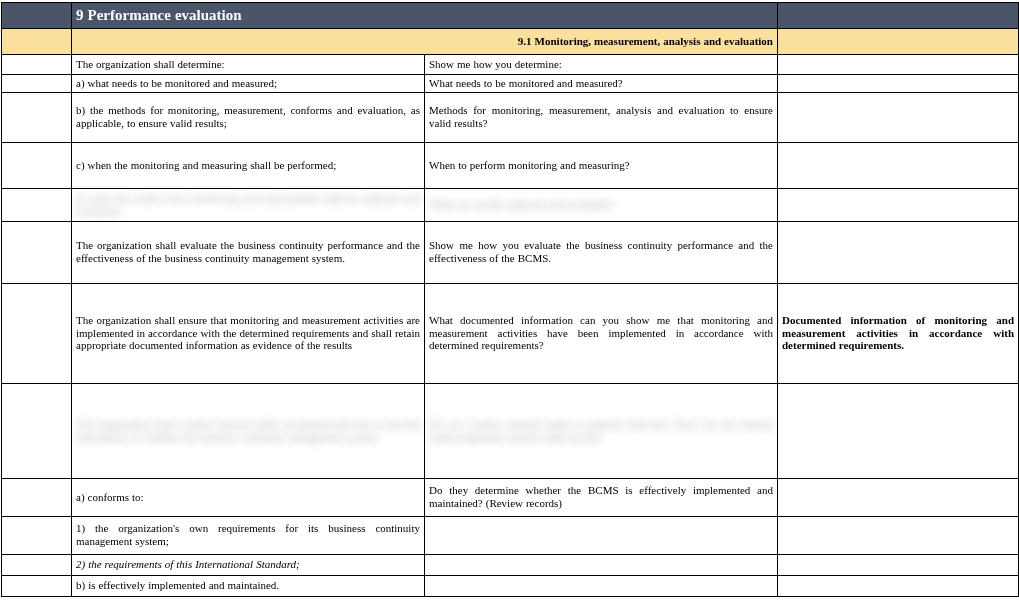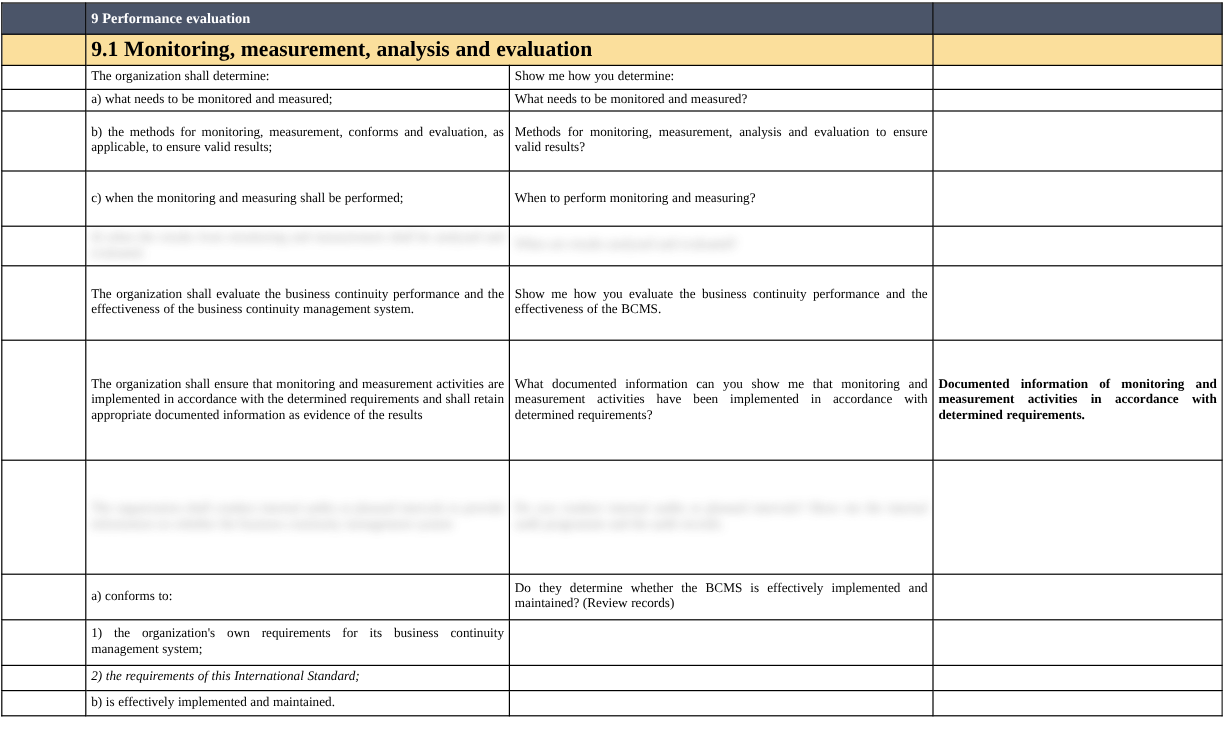--- a/index.html
+++ b/index.html
@@ -48,35 +48,35 @@
   col.c-ref   { width: 70px; }
   col.c-req   { width: 353px; }
   col.c-que   { width: 353px; }
   col.c-evi   { width: 241px; }
 
   
   tr.band-dark td {
     background: #4b5569;
     color: #ffffff;
     font-weight: bold;
-    font-size: 12px;
+    font-size: 15px;
     height: 26px;
     padding-top: 2px;
     padding-bottom: 2px;
     text-align: left;
   }
   tr.band-yellow td {
     background: #fbdf9c;
     color: #000000;
     font-weight: bold;
-    font-size: 18px;
+    font-size: 11px;
     height: 26px;
     padding-top: 2px;
     padding-bottom: 2px;
-    text-align: left;
+    text-align: right;
   }
 
   td.ref-cell { background: #ffffff; }
   tr.band-dark td.ref-cell { background: #4b5569; }
   tr.band-yellow td.ref-cell { background: #fbdf9c; }
 
   td.evidence {
     font-weight: bold;
     text-align: left;
     vertical-align: middle;

